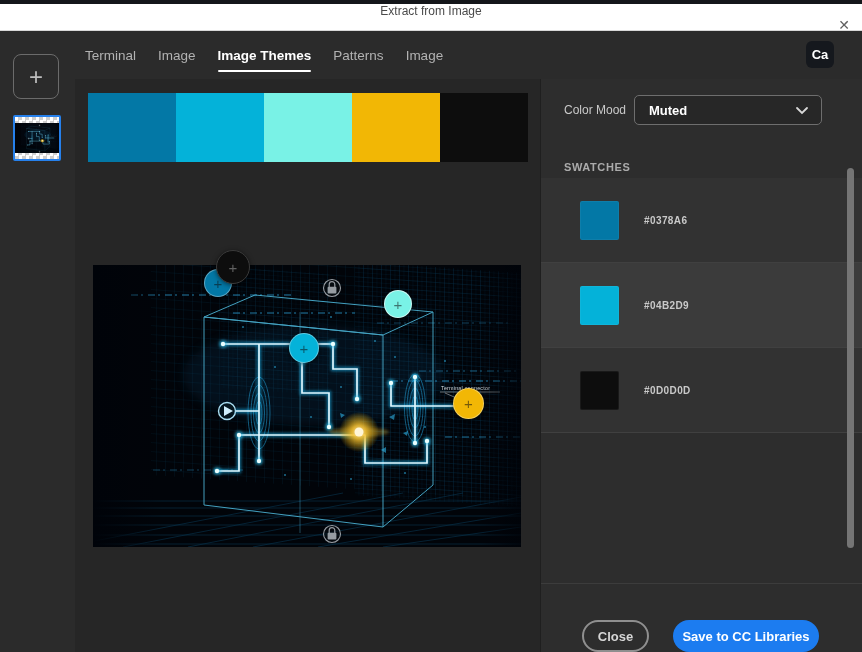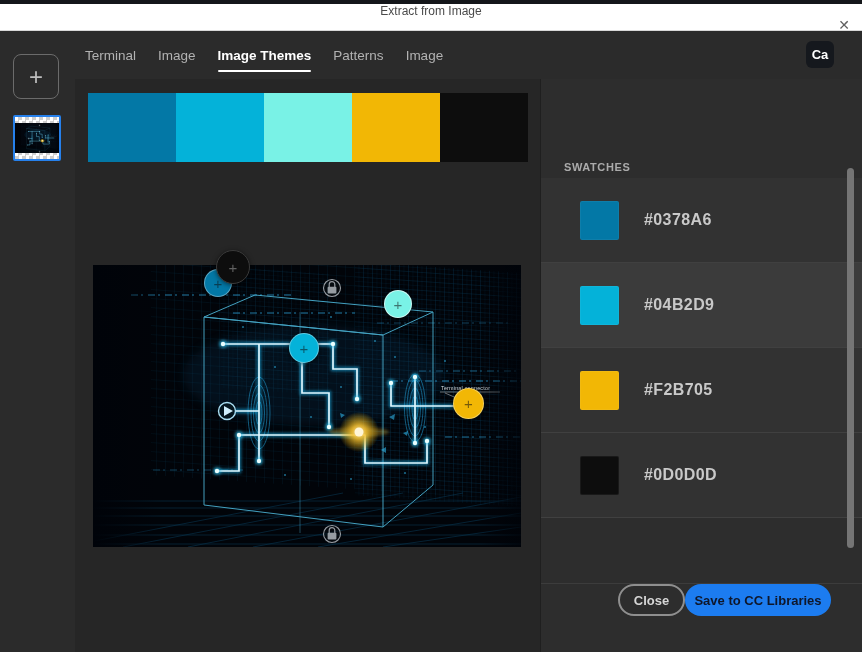--- a/index.html
+++ b/index.html
@@ -64,32 +64,32 @@
   .moodselect svg { margin-left:auto; }
 
   .swheader { position:absolute; left:23px; top:82px; font-size:11px; font-weight:bold;
               color:#ababab; letter-spacing:0.6px; }
   .swlist { position:absolute; left:0; top:99px; width:322px; height:405px; overflow:hidden; }
   .swrow { width:100%; height:85px; background:#323232; display:flex; align-items:center;
            padding-left:39px; border-bottom:1px solid #404040; }
   .swrow.selected { background:#3b3b3b; }
   .swrow .sq { width:39px; height:39px; border-radius:2px; margin-right:25px;
                box-shadow:inset 0 0 0 1px rgba(255,255,255,0.05); }
-  .swrow .hex { font-size:16px; font-weight:bold; color:#c9c9c9; letter-spacing:0.4px; }
+  .swrow .hex { font-size:10px; font-weight:bold; color:#c9c9c9; letter-spacing:0.4px; }
 
   .scrollthumb { position:absolute; right:8px; top:89px; width:7px; height:380px;
                  background:#757575; border-radius:4px; }
 
   .panelfooter { position:absolute; left:0; bottom:0; width:322px; height:69px; background:#2d2d2d;
-                 border-top:1px solid #3c3c3c; display:flex; align-items:flex-start; justify-content:flex-end;
-                 padding-right:32px; }
+                 border-top:1px solid #3c3c3c; display:flex; align-items:flex-end; justify-content:flex-end;
+                 gap:24px; padding-right:44px; }
   .btn { height:32px; border-radius:16px; display:flex; align-items:center; justify-content:center;
          font-size:13px; font-weight:bold; cursor:default; }
   .btn-close { width:67px; border:2px solid #8f8f8f; color:#d6d6d6; background:transparent; }
-  .btn-save  { width:146px; border:none; color:#0f172a; }
+  .btn-save  { width:146px; border:none; color:#ffffff; }
 </style>
 </head>
 <body>
 
 <div class="app">
 
   <div class="topstrip"></div>
 
   <div class="titlebar">
     <span class="title">Extract from Image</span>
@@ -304,37 +304,42 @@
     <div class="picker p-cyan" style="background: rgb(4, 178, 217);">
       <span class="plus">+</span>
     </div>
     <div class="picker p-yellow" style="background: rgb(242, 183, 5);">
       <span class="plus">+</span>
     </div>
   </div>
 
   <div class="rightpanel">
 
+    <div class="moodrow">
+      <span class="moodlabel">Color Mood</span>
+      <div class="moodselect">
+        <span class="val">Muted</span>
+        <svg width="14" height="9" viewBox="0 0 14 9">
+          <path d="M2 2 L7 7 L12 2" fill="none" stroke="#d8d8d8" stroke-width="1.8" stroke-linecap="round"></path>
+        </svg>
+      </div>
+    </div>
 
     <div class="swheader">SWATCHES</div>
 
     <div class="swlist">
       <div class="swrow">
         <div class="sq" style="background: rgb(3, 120, 166);"></div>
         <span class="hex">#0378A6</span>
       </div>
       <div class="swrow selected">
         <div class="sq" style="background: rgb(4, 178, 217);"></div>
         <span class="hex">#04B2D9</span>
       </div>
       <div class="swrow">
-        <div class="sq" style="background: rgb(242, 183, 5);"></div>
-        <span class="hex">#F2B705</span>
-      </div>
-      <div class="swrow">
         <div class="sq" style="background: rgb(13, 13, 13);"></div>
         <span class="hex">#0D0D0D</span>
       </div>
     </div>
 
     <div class="scrollthumb"></div>
 
     <div class="panelfooter">
       <button class="btn btn-close">Close</button>
       <button class="btn btn-save" style="background: rgb(28, 124, 240);">Save to CC Libraries</button>

